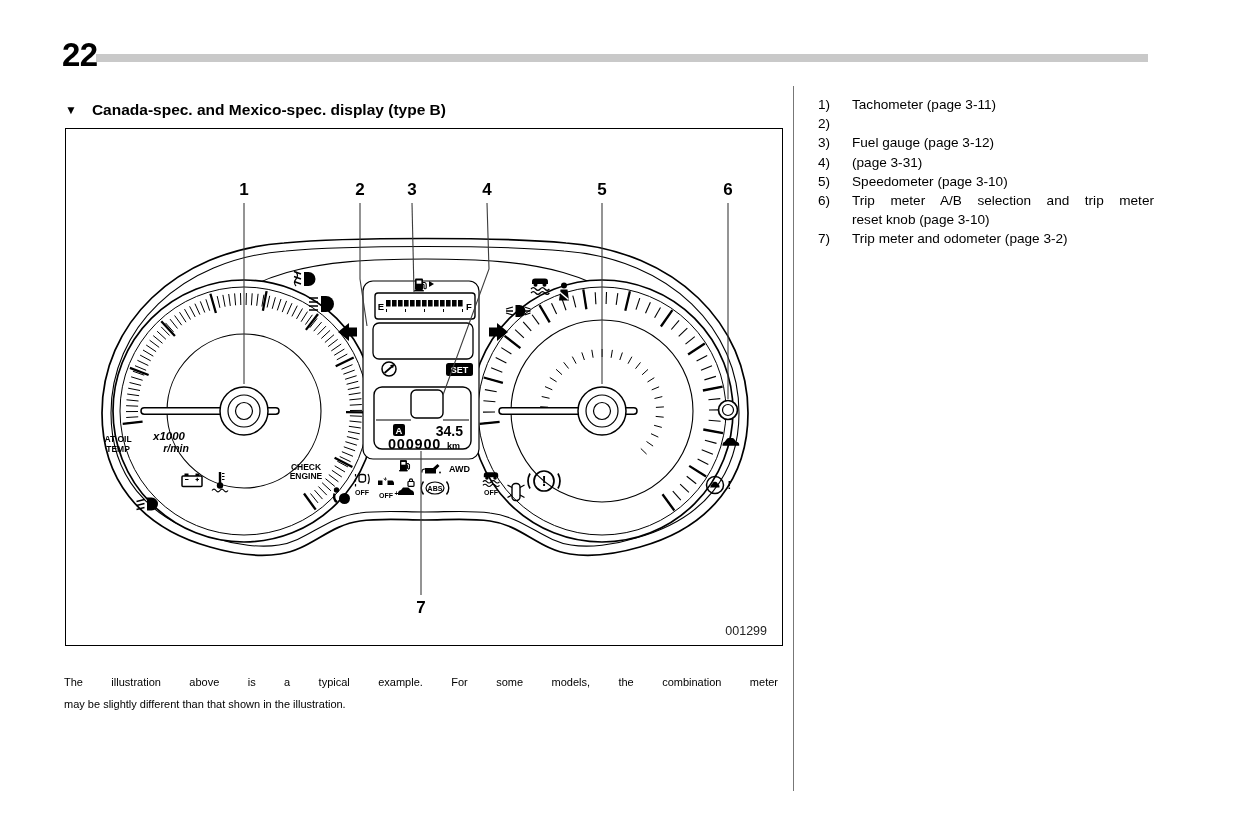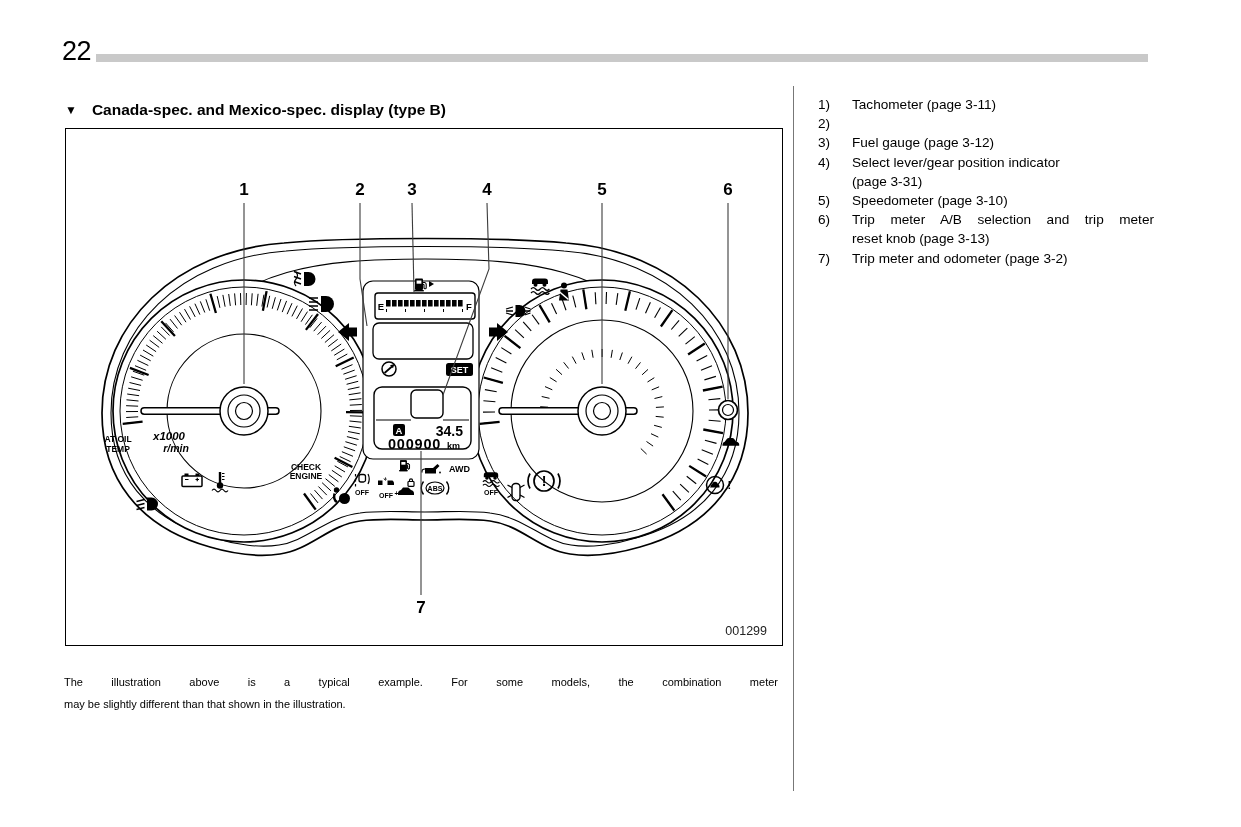--- a/index.html
+++ b/index.html
@@ -1,17 +1,17 @@
 <!DOCTYPE html>
 <html><head>
 <meta charset="utf-8">
 <style>
   html,body{margin:0;padding:0;background:#fff}
   body{width:1241px;height:827px;position:relative;font-family:"Liberation Sans",sans-serif;color:#000;overflow:hidden}
-  .pagenum{position:absolute;left:62px;top:36px;font-size:27px;font-weight:normal;letter-spacing:-0.5px}
+  .pagenum{position:absolute;left:62px;top:36px;font-size:33px;font-weight:bold;letter-spacing:-0.5px}
   .topbar{position:absolute;left:96px;top:54px;width:1052px;height:8px;background:#c9c9c9}
   .heading{position:absolute;left:65px;top:101px;font-size:15.5px;font-weight:bold;display:flex;gap:15px;align-items:center;white-space:nowrap}
   .heading .tri{font-size:12px}
   .figure{position:absolute;left:65px;top:128px;width:716px;height:516px;border:1.6px solid #000;background:#fff}
   .figure svg{display:block;width:100%;height:100%;font-family:"Liberation Sans",sans-serif}
   .caption{position:absolute;left:64px;top:672px;width:714px;font-size:11px;line-height:21.5px;color:#000}
   .stretch{text-align:justify;text-align-last:justify}
   .divider{position:absolute;left:793px;top:86px;width:1px;height:705px;background:#777}
   .legend{position:absolute;left:818px;top:95px;width:336px;font-size:13.6px;line-height:19.2px}
   .litem{display:grid;grid-template-columns:34px 1fr}
@@ -470,35 +470,34 @@
   </div>
   <div class="litem">
     <span>3)</span>
     <span>
         <div>Fuel gauge (page 3-12)</div>
       </span>
   </div>
   <div class="litem">
     <span>4)</span>
     <span>
-      <div>Select lever/gear position indicator</div>
       <div>(page 3-31)</div>
     </span>
   </div>
   <div class="litem">
     <span>5)</span>
     <span>
         <div>Speedometer (page 3-10)</div>
       </span>
   </div>
   <div class="litem">
     <span>6)</span>
     <span>
       <div class="stretch">Trip meter A/B selection and trip meter</div>
-      <div>reset knob (page 3-13)</div>
+      <div>reset knob (page 3-10)</div>
     </span>
   </div>
   <div class="litem">
     <span>7)</span>
     <span>
         <div>Trip meter and odometer (page 3-2)</div>
       </span>
   </div>
 </div>
 

